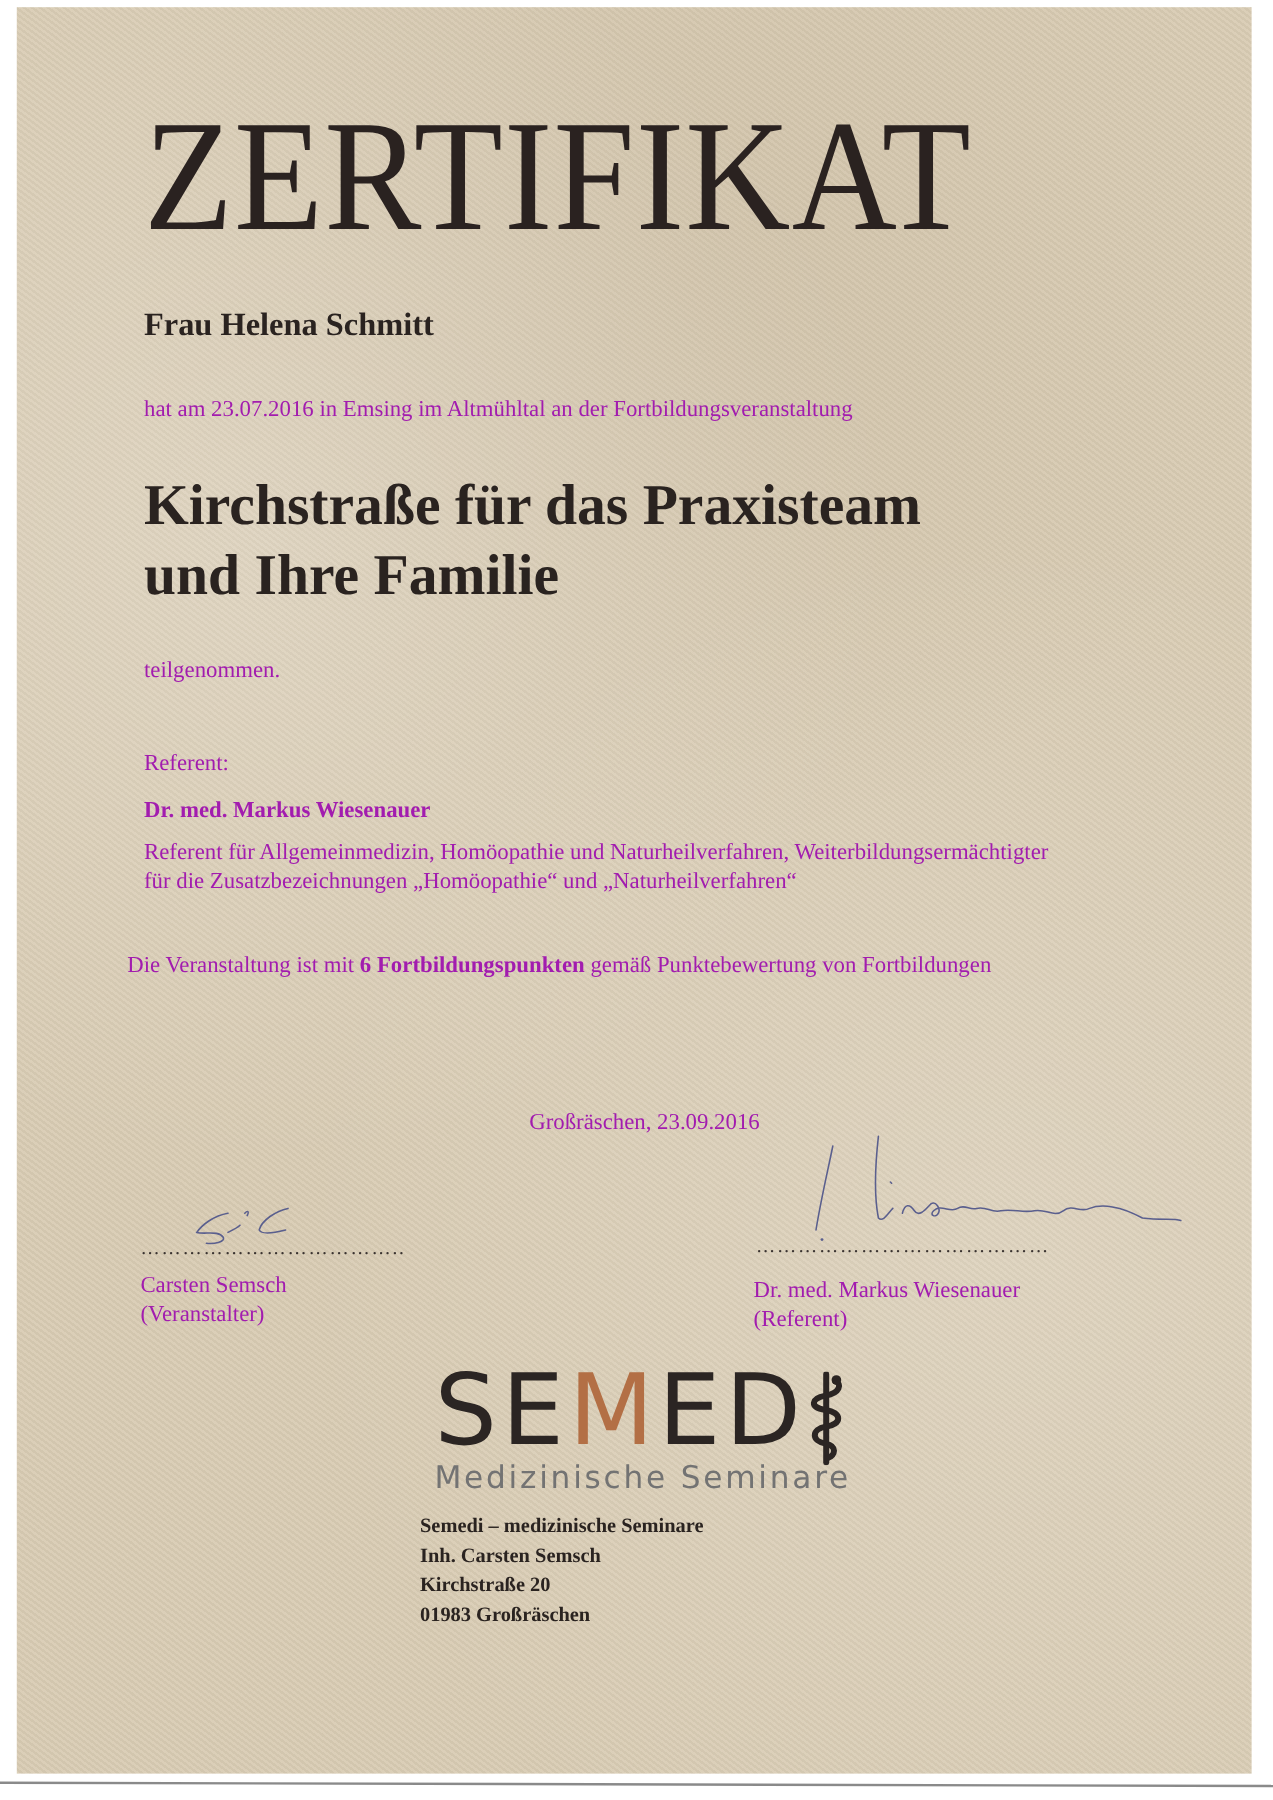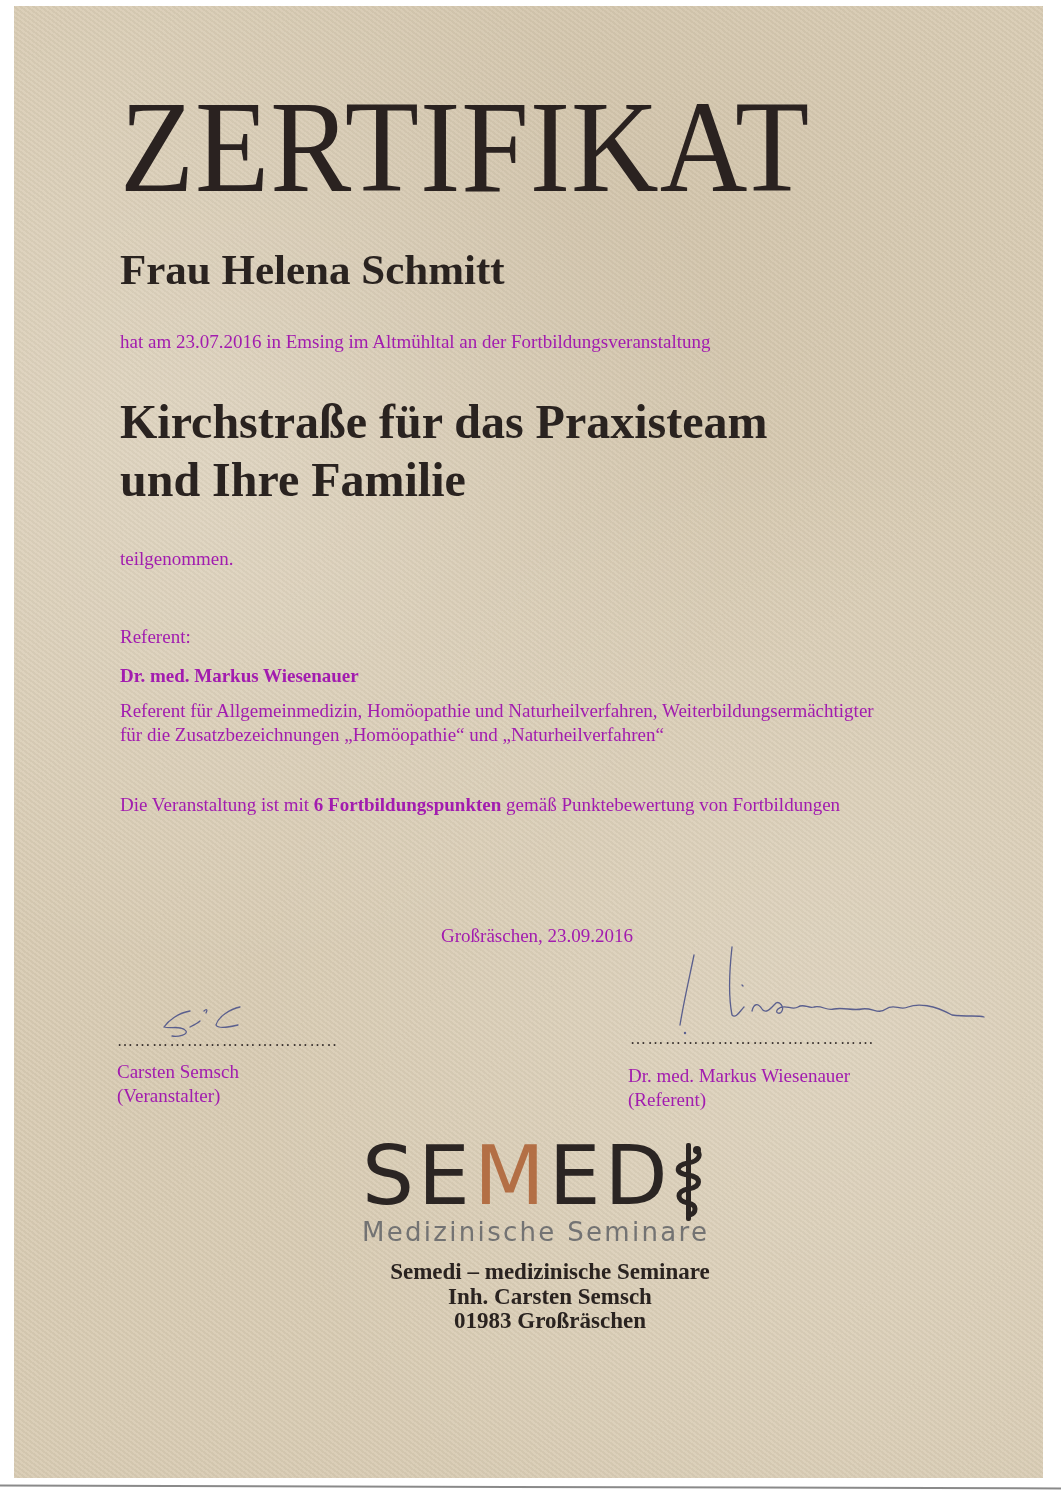--- a/index.html
+++ b/index.html
@@ -21,50 +21,50 @@
     .bottom-rule {
       position: absolute; left: 0; top: 1486px; width: 1061px; height: 2px;
       background: #8a8a8a; transform: rotate(0.15deg);
     }
     .abs { position: absolute; white-space: nowrap; }
     .title {
       left: 120px; top: 72px; font-size: 132px; line-height: 150px;
       letter-spacing: 1px; color: #2a2220; font-weight: normal;
       transform: scaleX(0.92); transform-origin: left top;
     }
-    .recipient { left: 120px; top: 250px; font-size: 43px; font-weight: bold; line-height: 40px; }
+    .recipient { left: 120px; top: 250px; font-size: 27px; font-weight: bold; line-height: 40px; }
     .line { font-size: 19px; line-height: 24px; color: #a21caf; }
     .intro { left: 120px; top: 330px; }
     .course { left: 120px; top: 393px; font-size: 48px; font-weight: bold; line-height: 58px; white-space: normal; width: 880px; }
     .participated { left: 120px; top: 547px; }
     .ref-label { left: 120px; top: 625px; }
     .ref-name { left: 120px; top: 664px; font-weight: bold; }
     .ref-desc { left: 120px; top: 699px; white-space: normal; width: 880px; }
-    .points { left: 120px; top: 793px; white-space: normal; width: 880px; }
+    .points { left: 106px; top: 793px; white-space: normal; width: 880px; }
     .place-date { left: 441px; top: 924px; }
     .sig-dots { font-size: 16px; letter-spacing: 1.5px; color: #3a3330; }
     .sig-left-dots { left: 117px; top: 1032px; }
     .sig-right-dots { left: 630px; top: 1030px; }
     .signer-left { left: 117px; top: 1060px; }
     .signer-right { left: 628px; top: 1064px; }
     .signature { position: absolute; }
     .logo-wrap { position: absolute; left: 362px; top: 1137px; width: 380px; height: 115px; }
     .logo-main {
       position: absolute; left: 0; top: -6px; font-family: "DejaVu Sans", sans-serif;
       font-size: 82px; line-height: 90px; letter-spacing: 4px; color: #2b2523; font-weight: normal;
     }
     .logo-main .accent { color: #b36f45; }
     .logo-sub {
       position: absolute; left: 0; top: 80px; font-family: "DejaVu Sans", sans-serif;
       font-size: 26px; letter-spacing: 2.3px; color: #737373;
     }
     .logo-icon { position: absolute; left: 310px; top: 6px; }
     .address {
-      position: absolute; left: 350px; top: 1260px; width: 400px; text-align: center;
-      font-weight: bold; font-size: 23px; line-height: 24.5px; color: #2a2320;
+      position: absolute; left: 350px; top: 1260px; width: 400px; text-align: left;
+      font-weight: bold; font-size: 17px; line-height: 24.5px; color: #2a2320;
     }
     .address div { white-space: nowrap; }
   </style>
 </head>
 <body>
 
 <div class="paper"></div>
 <div class="bottom-rule"></div>
 
 <div class="abs title">ZERTIFIKAT</div>
@@ -118,14 +118,15 @@
     <rect x="14" y="0" width="5" height="78" rx="2" fill="#2b2523"></rect>
     <path d="M 24 8 C 30 10, 28 18, 16 20 C 4 22, 2 30, 16 32 C 30 34, 30 44, 16 46 C 4 48, 4 58, 16 60 C 26 62, 24 70, 18 72" stroke="#2b2523" stroke-width="5" fill="none" stroke-linecap="round"></path>
     <circle cx="25" cy="7" r="4" fill="#2b2523"></circle>
   </svg>
   <div class="logo-sub">Medizinische Seminare</div>
 </div>
 
 <div class="address">
   <div>Semedi – medizinische Seminare</div>
   <div>Inh. Carsten Semsch</div>
+  <div>Kirchstraße 20</div>
   <div>01983 Großräschen</div>
 </div>
 
 </body></html>

